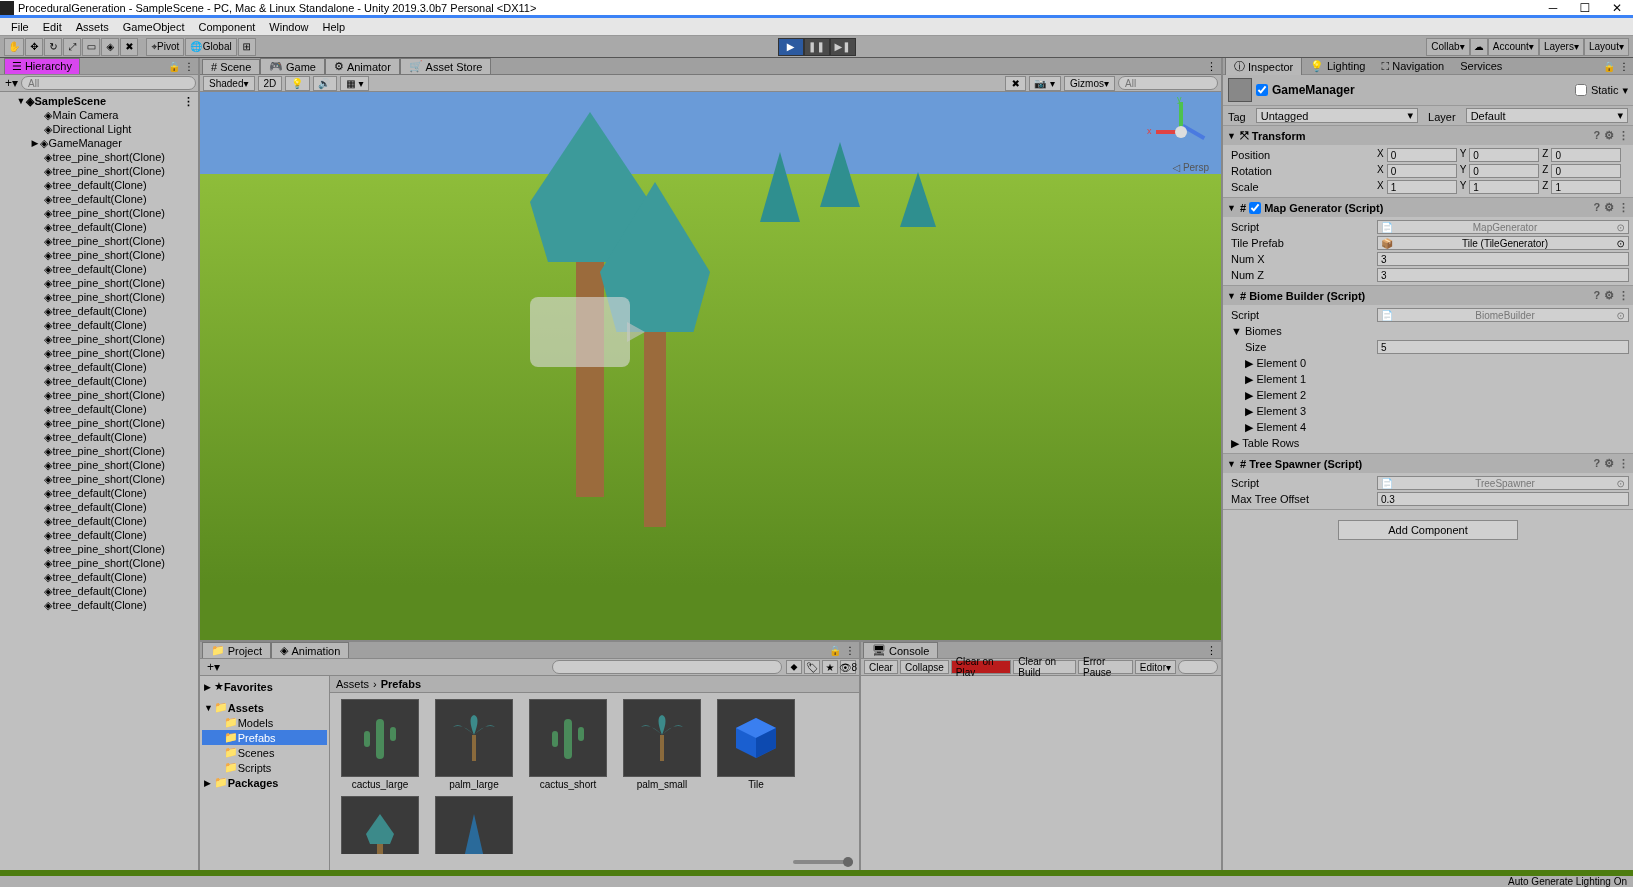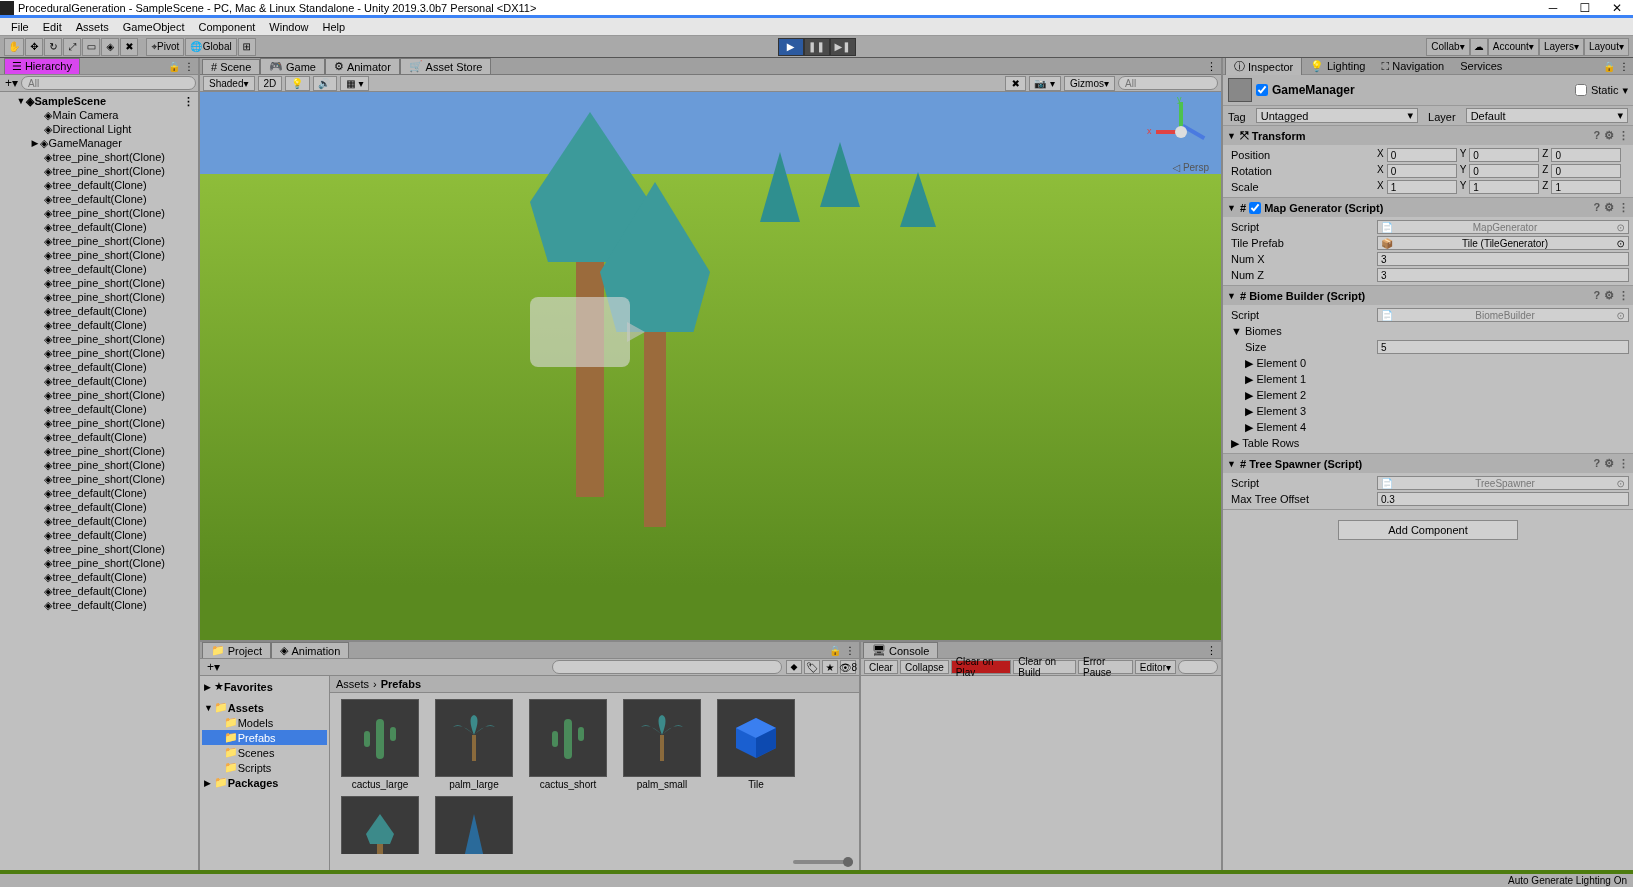--- a/index.html
+++ b/index.html
@@ -113,21 +113,21 @@
 .prop-row .prop-label { width: 150px; padding-left: 4px; }
 .prop-row .xyz { display: flex; gap: 3px; flex: 1; }
 .prop-row .xyz .axis-lbl { font-size: 10px; }
 .prop-row .xyz input { width: 70px; background: #d0d0d0; border: 1px solid #888; height: 14px; padding: 0 3px; font-size: 10px; }
 .prop-row .obj-field { flex: 1; background: #d0d0d0; border: 1px solid #888; height: 14px; padding: 0 3px; font-size: 10px; display: flex; align-items: center; justify-content: space-between; cursor: default; }
 .prop-row input.single { flex: 1; background: #d0d0d0; border: 1px solid #888; height: 14px; padding: 0 3px; font-size: 10px; }
 .prop-row.indent .prop-label { padding-left: 18px; width: 150px; }
 .add-comp { margin: 10px auto; width: 180px; background: #d0d0d0; border: 1px solid #888; height: 20px; display: flex; align-items: center; justify-content: center; font-size: 11px; cursor: default; }
 
 
-.status-bar { height: 17px; background: #b0b0b0; display: flex; align-items: center; padding: 0 6px; font-size: 10px; border-top: 4px solid #4d7c0f; }
+.status-bar { height: 17px; background: #b0b0b0; display: flex; align-items: center; padding: 0 6px; font-size: 10px; border-top: 6px solid #4d7c0f; }
 .status-bar .right-txt { margin-left: auto; }
 
 
 ::-webkit-scrollbar { width: 12px; height: 12px; }
 ::-webkit-scrollbar-track { background: #b0b0b0; }
 ::-webkit-scrollbar-thumb { background: #888; border: 1px solid #666; }
 
 
 svg { display: block; }
 </style>

